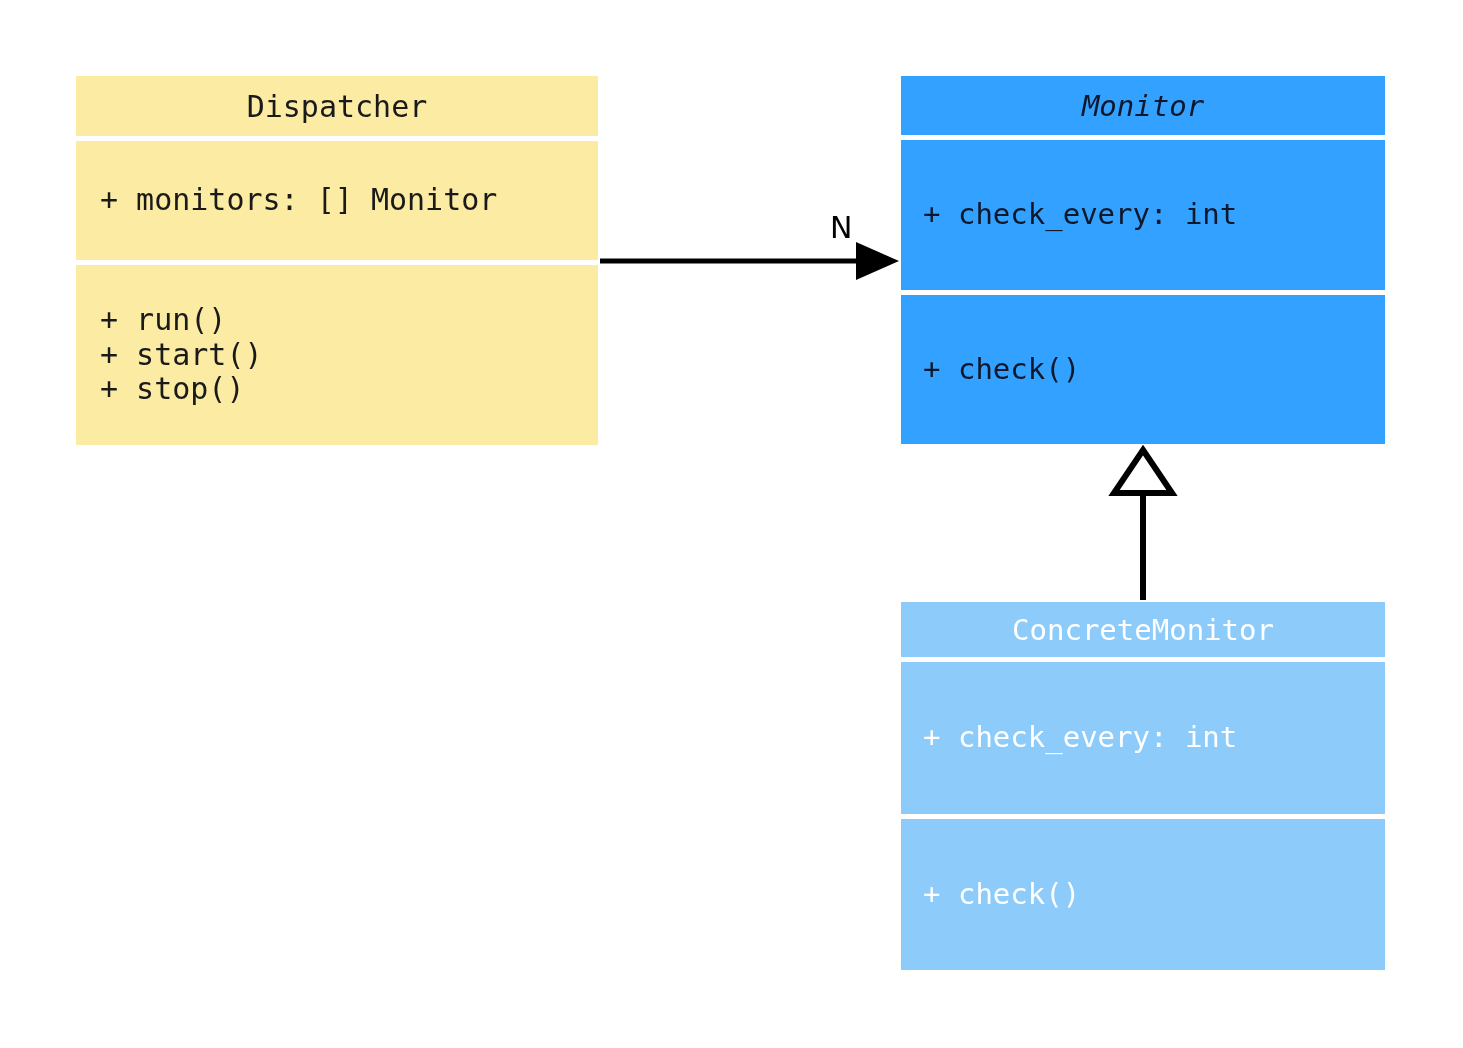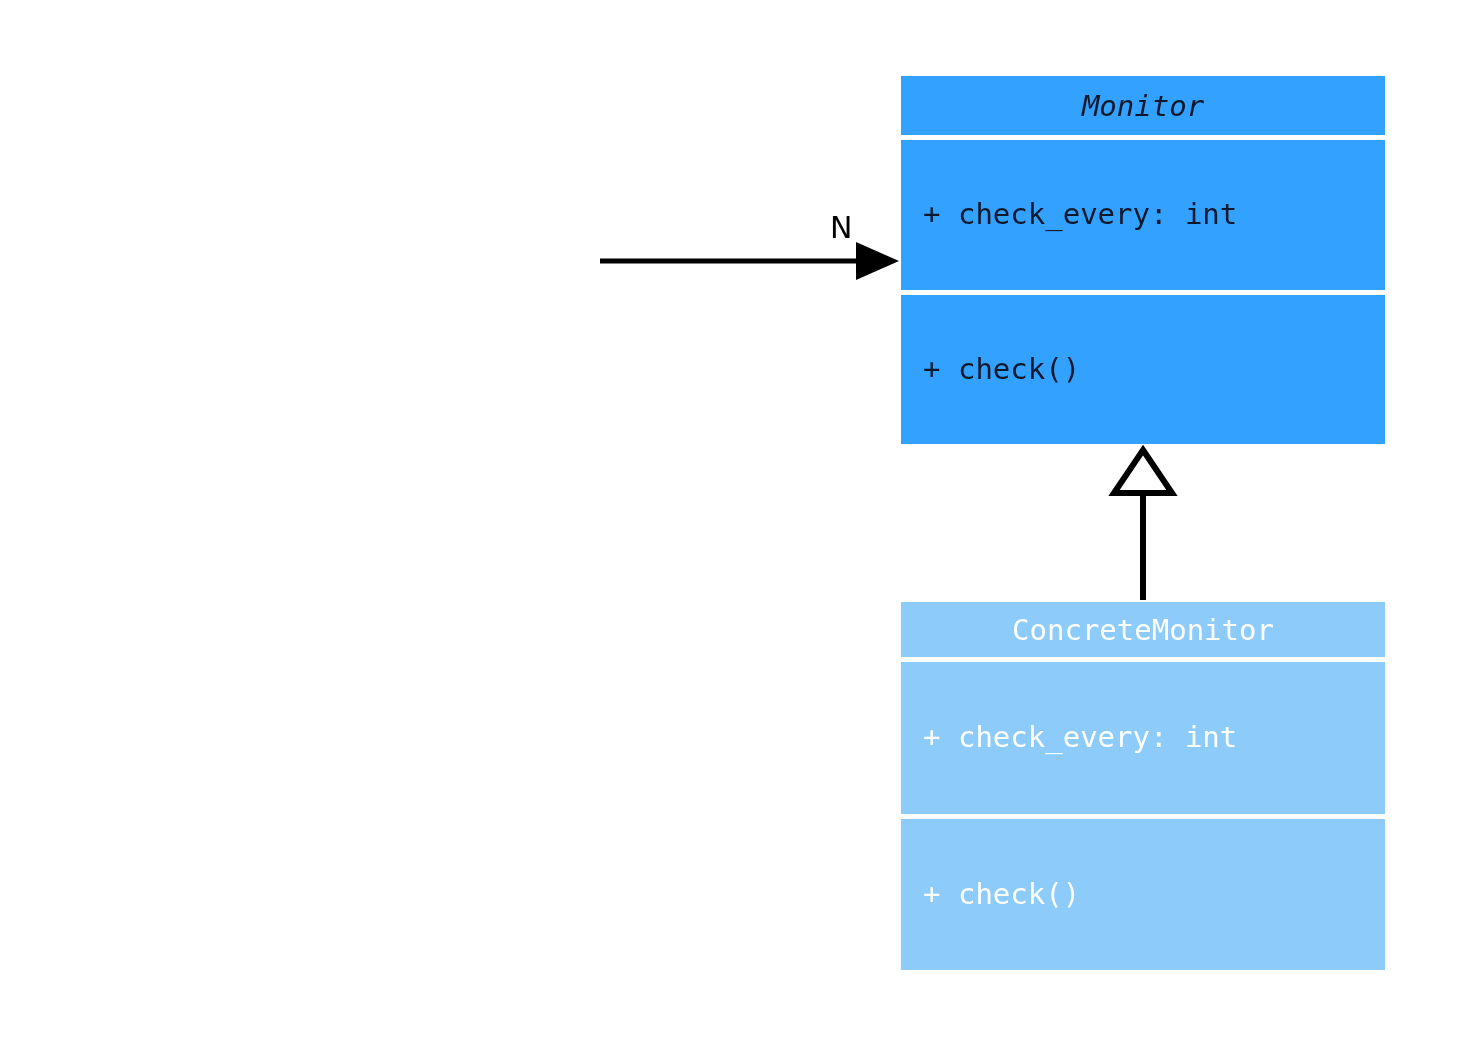--- a/index.html
+++ b/index.html
@@ -120,20 +120,31 @@
   #assoc-multiplicity-label {
     left: 830px;
     top: 210px;
   }
 </style>
 </head>
 <body>
 
 <div id="canvas">
 
+  <div class="uml-class" id="class-dispatcher">
+    <div class="uml-compartment uml-title">Dispatcher</div>
+    <div class="uml-compartment uml-body c-attrs">
+      <div class="uml-member">+ monitors: [] Monitor</div>
+    </div>
+    <div class="uml-compartment uml-body c-ops">
+      <div class="uml-member">+ run()</div>
+      <div class="uml-member">+ start()</div>
+      <div class="uml-member">+ stop()</div>
+    </div>
+  </div>
 
   <div class="uml-class" id="class-monitor">
     <div class="uml-compartment uml-title abstract">Monitor</div>
     <div class="uml-compartment uml-body c-attrs">
       <div class="uml-member">+ check_every: int</div>
     </div>
     <div class="uml-compartment uml-body c-ops">
       <div class="uml-member">+ check()</div>
     </div>
   </div>

